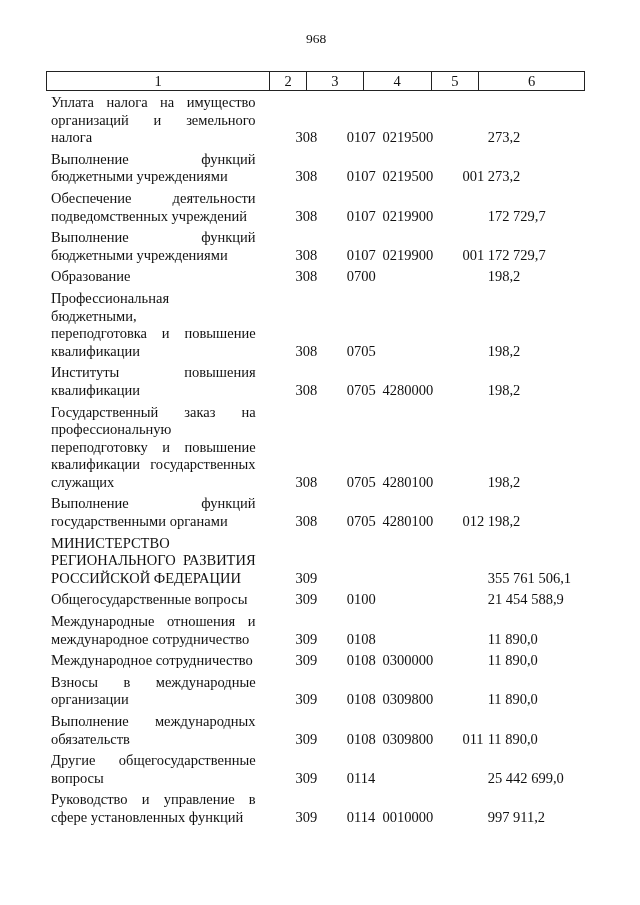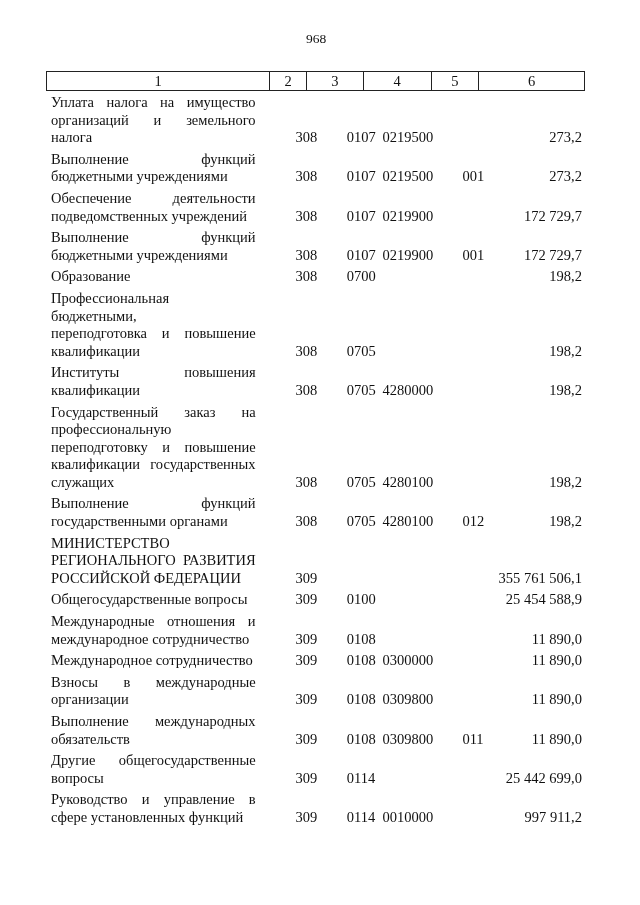--- a/index.html
+++ b/index.html
@@ -41,21 +41,21 @@
     width: 219px; padding-left: 5px; box-sizing: content-box;
     text-align: justify; text-align-last: left;
   }
   .row .name .ln { display: block; text-align: justify; text-align-last: justify; }
   .row .name .ln.last { text-align-last: left; }
   .row .cell { box-sizing: border-box; }
   .row .k2 { width: 37px; padding-left: 8px; margin-left: 32px; }
   .row .k3 { width: 57px; padding-left: 24px; }
   .row .k4 { width: 68px; padding-left: 5px; }
   .row .k5 { width: 48px; padding-left: 21px; }
-  .row .k6 { width: 105px; text-align: right; padding-right: 4px; }
+  .row .k6 { width: 105px; text-align: left; padding-right: 4px; }
   .row.bold { font-weight: normal; }
 </style>
 </head>
 <body>
 
 <div class="page-number">968</div>
 
 <div class="table">
   <div class="hdr">
     <div class="c1">1</div>
@@ -181,21 +181,21 @@
         <div class="cell k6">355 761 506,1</div>
       </div>
       <div class="row">
         <div class="name">
           <span class="ln last">Общегосударственные вопросы</span>
         </div>
         <div class="cell k2">309</div>
         <div class="cell k3">0100</div>
         <div class="cell k4"></div>
         <div class="cell k5"></div>
-        <div class="cell k6">25 454 588,9</div>
+        <div class="cell k6">21 454 588,9</div>
       </div>
       <div class="row">
         <div class="name">
           <span class="ln">Международные отношения и</span>
           <span class="ln last">международное сотрудничество</span>
         </div>
         <div class="cell k2">309</div>
         <div class="cell k3">0108</div>
         <div class="cell k4"></div>
         <div class="cell k5"></div>

